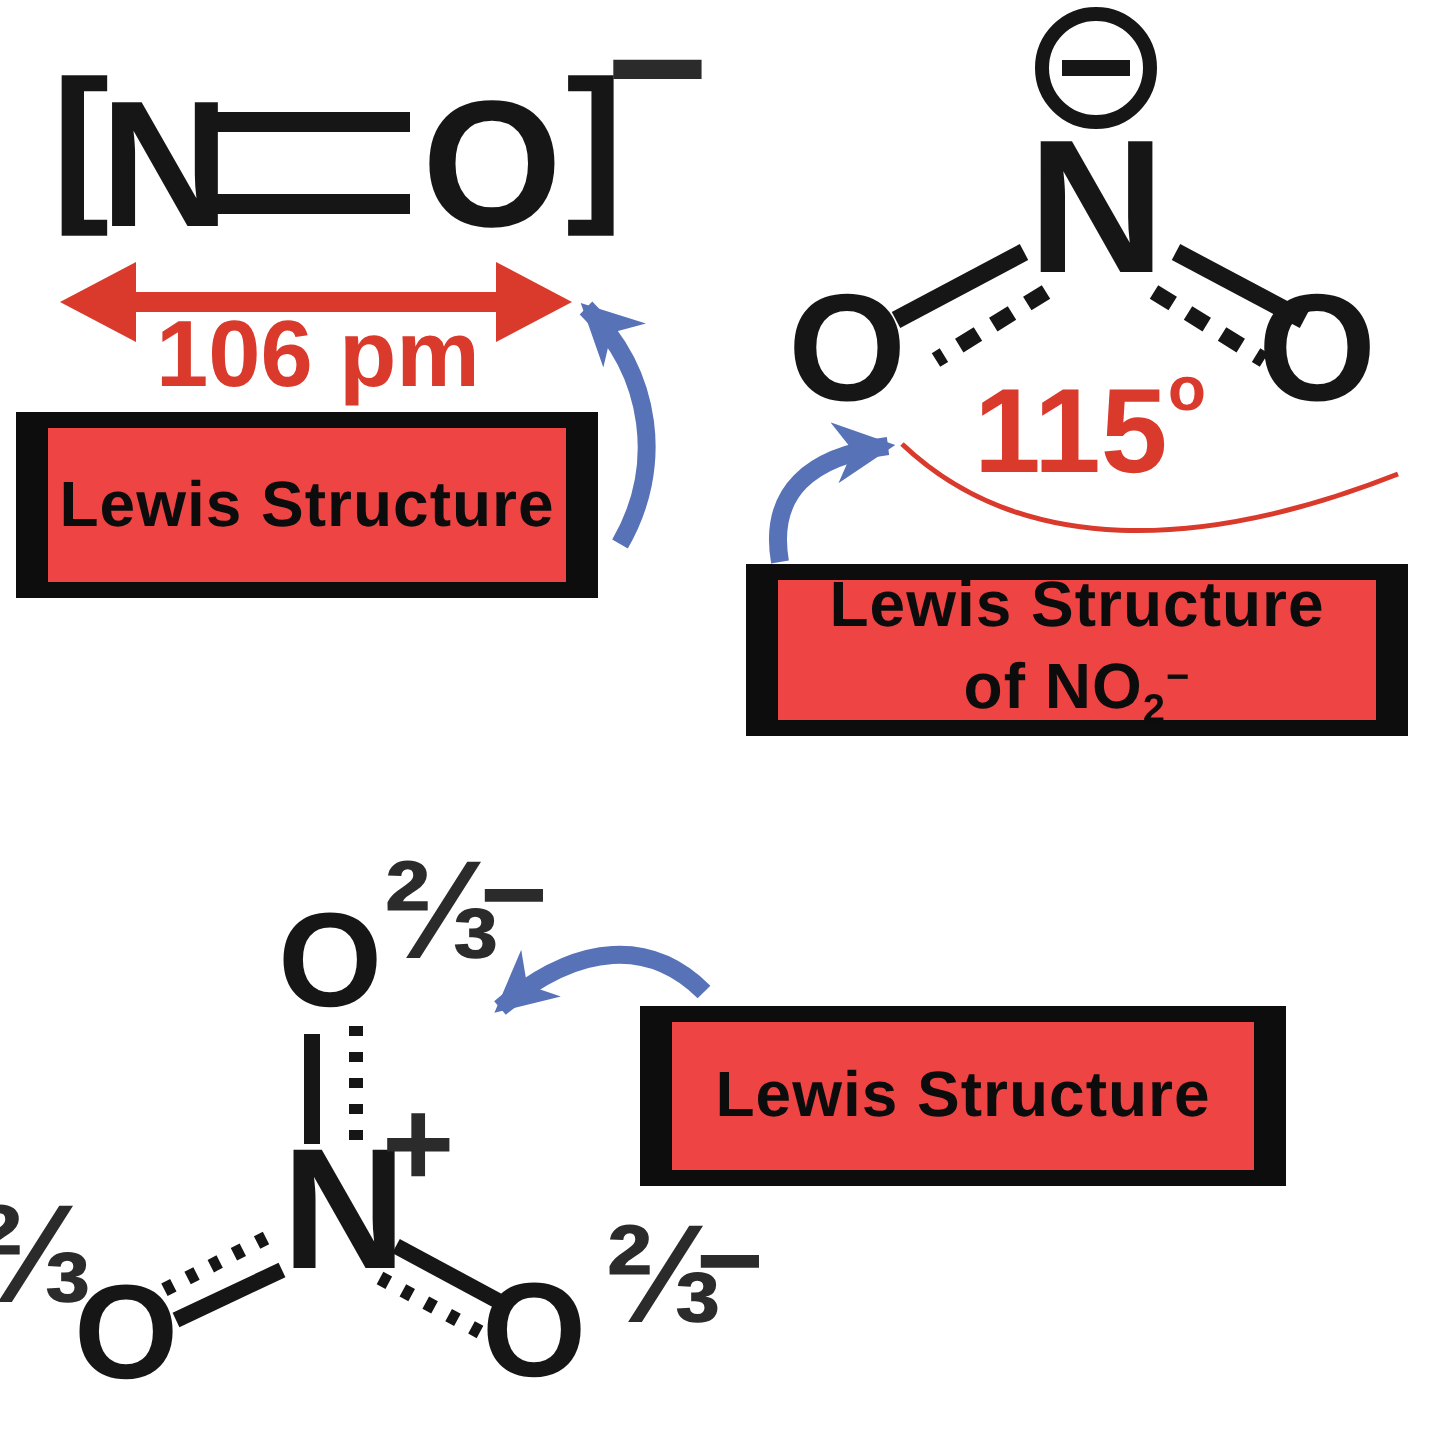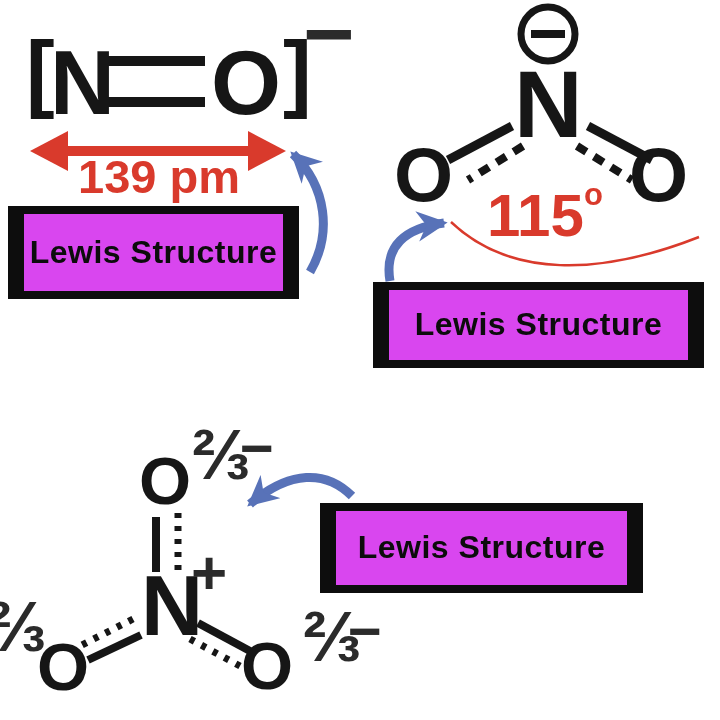--- a/index.html
+++ b/index.html
@@ -9,21 +9,21 @@
   }
   .abs{position:absolute;line-height:1;white-space:nowrap;}
   .atom{font-weight:bold;color:#161616;}
   .bracket{font-weight:bold;color:#161616;}
   .bondbar{position:absolute;background:#161616;}
   .red{color:#d93a2c;}
   .charge{font-weight:bold;color:#2b2b2b;}
   .frac{font-weight:bold;color:#2b2b2b;}
   .layer{position:absolute;left:0;top:0;}
   .lbox{
-    position:absolute;background:#d946ef;border:8px solid #0d0d0d;
+    position:absolute;background:#ef4444;border:8px solid #0d0d0d;
     border-left-width:16px;border-right-width:16px;box-sizing:border-box;
     display:flex;flex-direction:column;justify-content:center;align-items:center;
     z-index:2;
   }
   .lbox .lline{
     font-weight:bold;color:#0c0c0c;font-size:32px;line-height:1.3;
     letter-spacing:0.5px;white-space:nowrap;
   }
   .lbox .sub{font-size:20px;vertical-align:-7px;}
   .lbox .sup{font-size:20px;vertical-align:9px;}
@@ -66,34 +66,35 @@
     </g>
   </svg>
 
   <span class="abs bracket" style="left:26px;top:28px;font-size:86px;">[</span>
   <span class="abs atom" style="left:50px;top:38px;font-size:90px;">N</span>
   <div class="bondbar" style="left:108px;top:56px;width:97px;height:10px;"></div>
   <div class="bondbar" style="left:108px;top:97px;width:97px;height:10px;"></div>
   <span class="abs atom" style="left:211px;top:38px;font-size:90px;">O</span>
   <span class="abs bracket" style="left:283px;top:28px;font-size:86px;">]</span>
   <span class="abs charge" style="left:303px;top:-10px;font-size:88px;">−</span>
-  <span class="abs red" style="left:78px;top:153px;font-size:47px;font-weight:bold;">139 pm</span>
+  <span class="abs red" style="left:78px;top:153px;font-size:47px;font-weight:bold;">106 pm</span>
 
   <div class="lbox" style="left:8px;top:206px;width:291px;height:93px;">
     <span class="lline">Lewis Structure</span>
   </div>
 
   <span class="abs atom" style="left:514px;top:57px;font-size:95px;">N</span>
   <span class="abs atom" style="left:394px;top:137px;font-size:76px;">O</span>
   <span class="abs atom" style="left:629px;top:137px;font-size:76px;">O</span>
   <span class="abs red" style="left:487px;top:186px;font-size:60px;font-weight:bold;">115</span>
   <span class="abs red" style="left:584px;top:179px;font-size:31px;font-weight:bold;">o</span>
 
   <div class="lbox" style="left:373px;top:282px;width:331px;height:86px;">
     <span class="lline">Lewis Structure</span>
+    <span class="lline"><span>of NO</span><span class="sub">2</span><span class="sup">−</span></span>
   </div>
 
   <span class="abs atom" style="left:139px;top:447px;font-size:67px;">O</span>
   <span class="abs frac" style="left:192px;top:420px;font-size:70px;">⅔</span>
   <span class="abs charge" style="left:240px;top:419px;font-size:58px;">−</span>
 
   <span class="abs atom" style="left:141px;top:562px;font-size:86px;">N</span>
   <span class="abs charge" style="left:191px;top:542px;font-size:62px;">+</span>
 
   <span class="abs atom" style="left:37px;top:633px;font-size:67px;">O</span>

